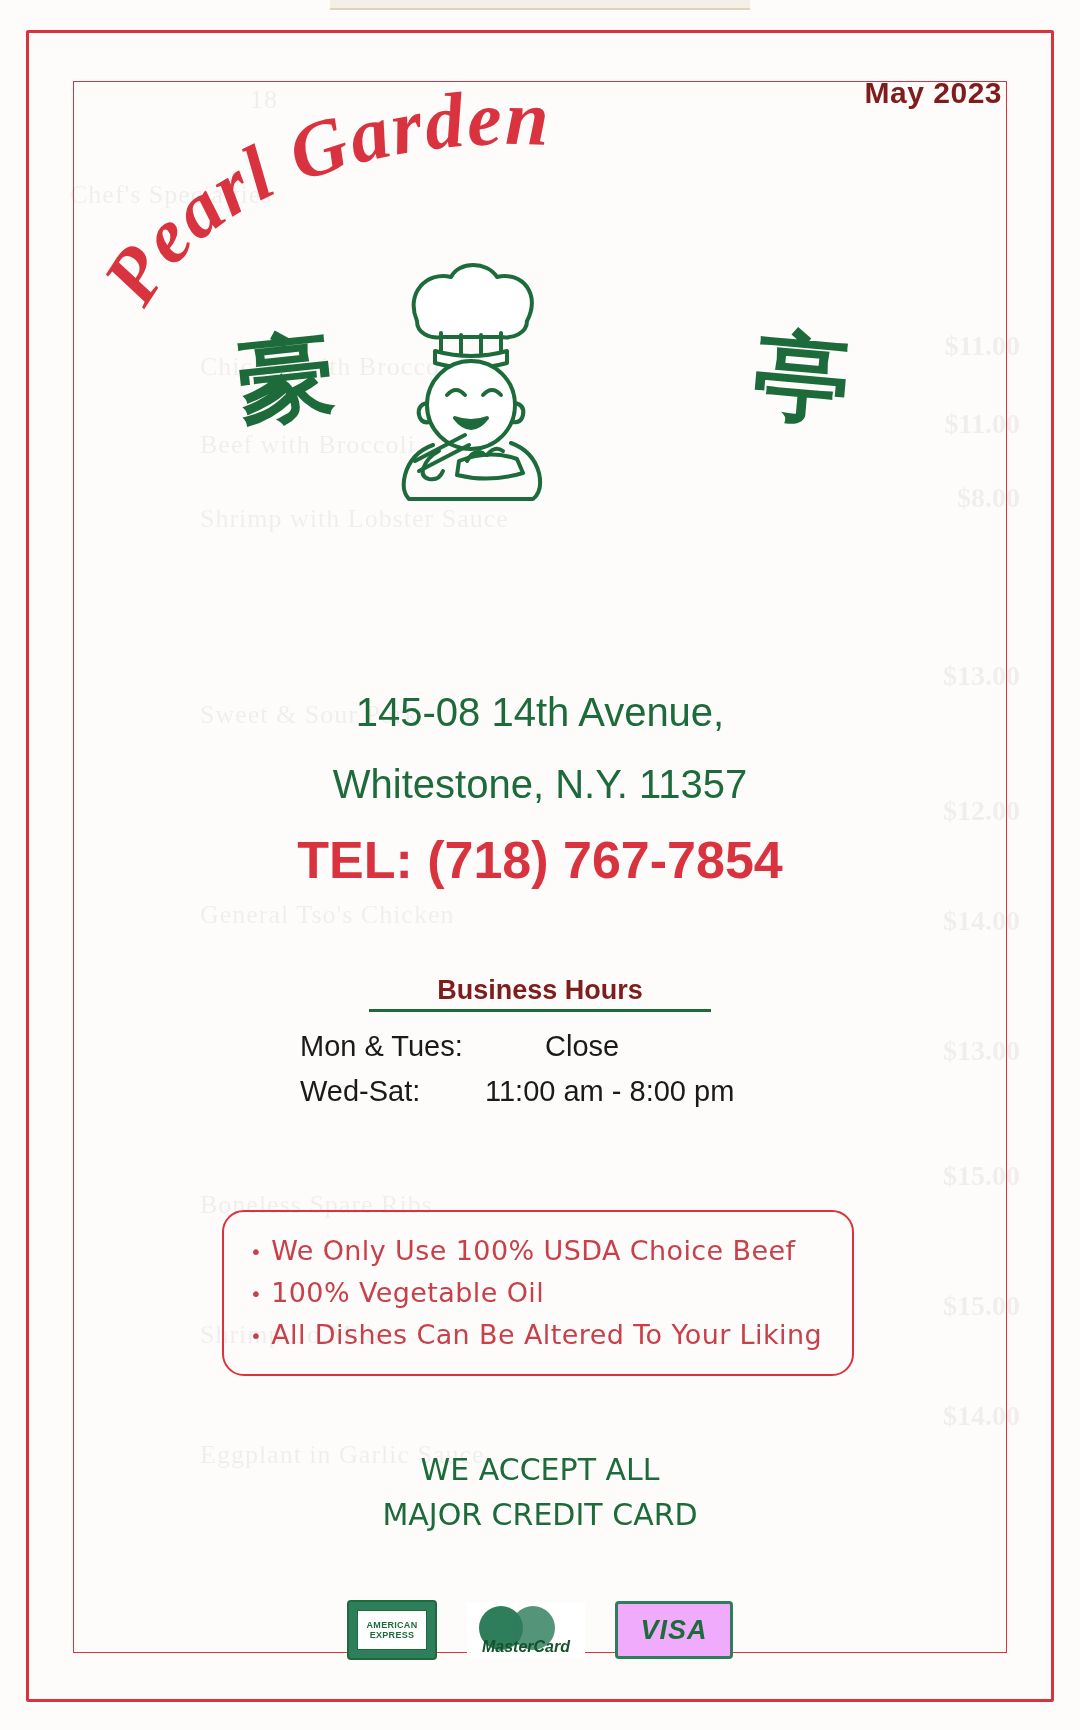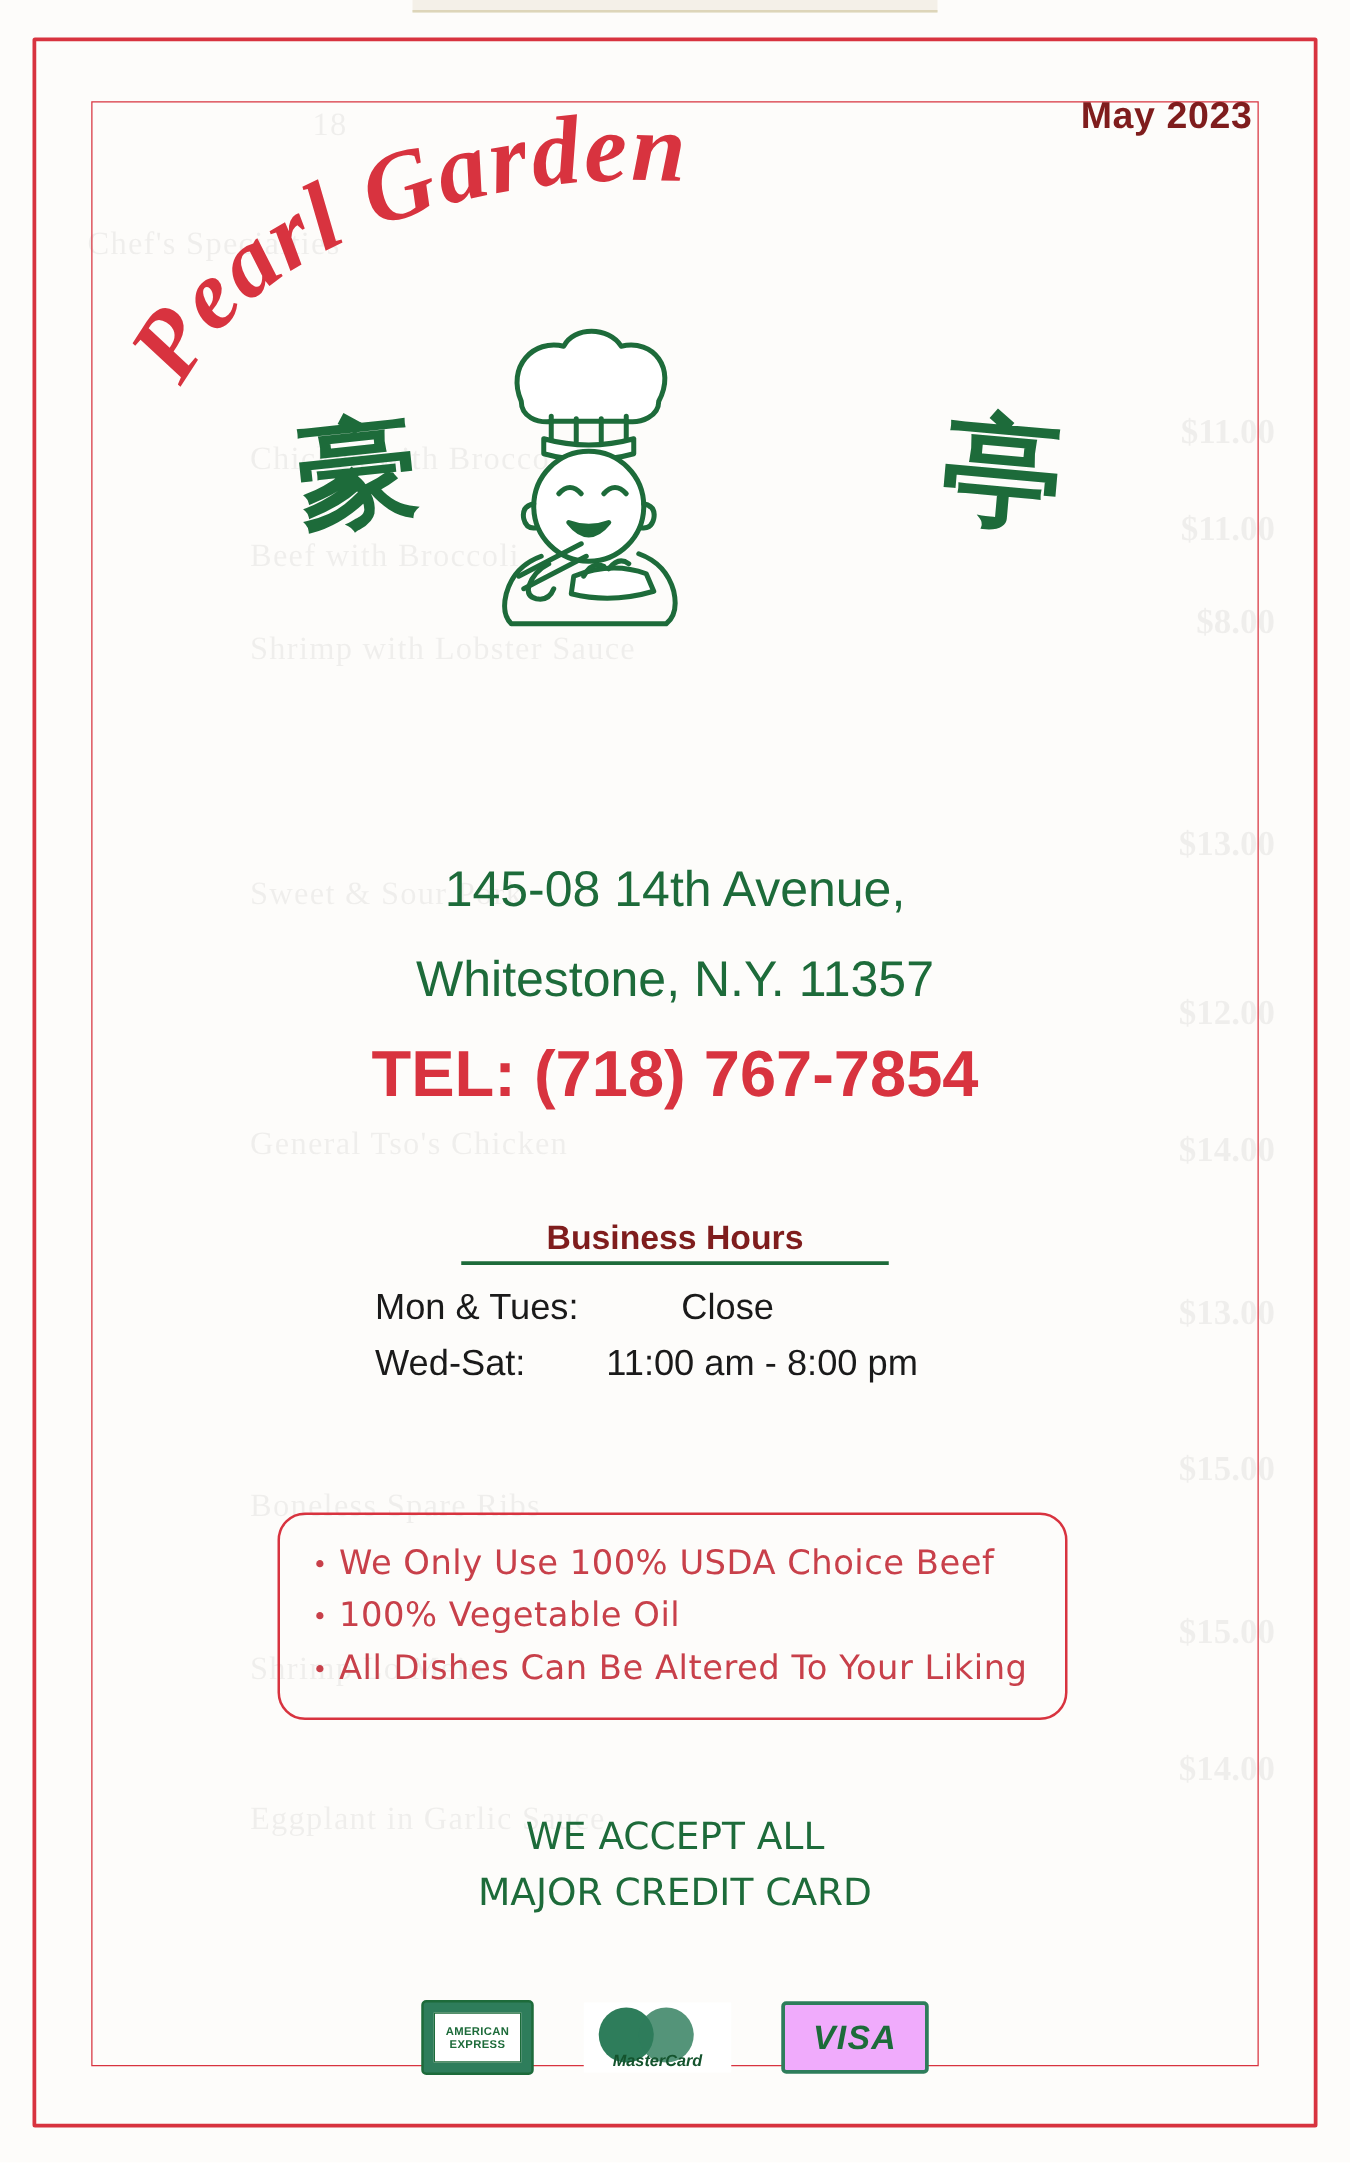--- a/index.html
+++ b/index.html
@@ -223,21 +223,21 @@
   .accept.a3 { top: 1543px; font-size: 25px; }
 
   
   .cards {
     position: absolute;
     left: 0; right: 0;
     top: 1600px;
     display: flex;
     justify-content: center;
     align-items: center;
-    gap: 40px;
+    gap: 30px;
   }
   .card-amex {
     width: 86px; height: 56px;
     background: #2e7d5b;
     border: 2px solid #1d6b3a;
     border-radius: 4px;
     display: flex; align-items: center; justify-content: center;
   }
   .card-amex .inner {
     width: 68px; height: 38px;
@@ -264,21 +264,21 @@
     position: absolute;
     top: 4px;
   }
   .card-mc .c1 { left: 12px; }
   .card-mc .c2 { left: 44px; opacity: .82; }
   .card-mc .lbl {
     position: absolute;
     bottom: 2px;
     left: 0; right: 0;
     text-align: center;
-    font-size: 13px;
+    font-size: 16px;
     font-weight: bold;
     color: #14532d;
     font-style: italic;
   }
   .card-visa {
     width: 112px; height: 52px;
     border: 3px solid #2e7d5b;
     border-radius: 4px;
     display: flex; align-items: center; justify-content: center;
     background: #f0abfc;

